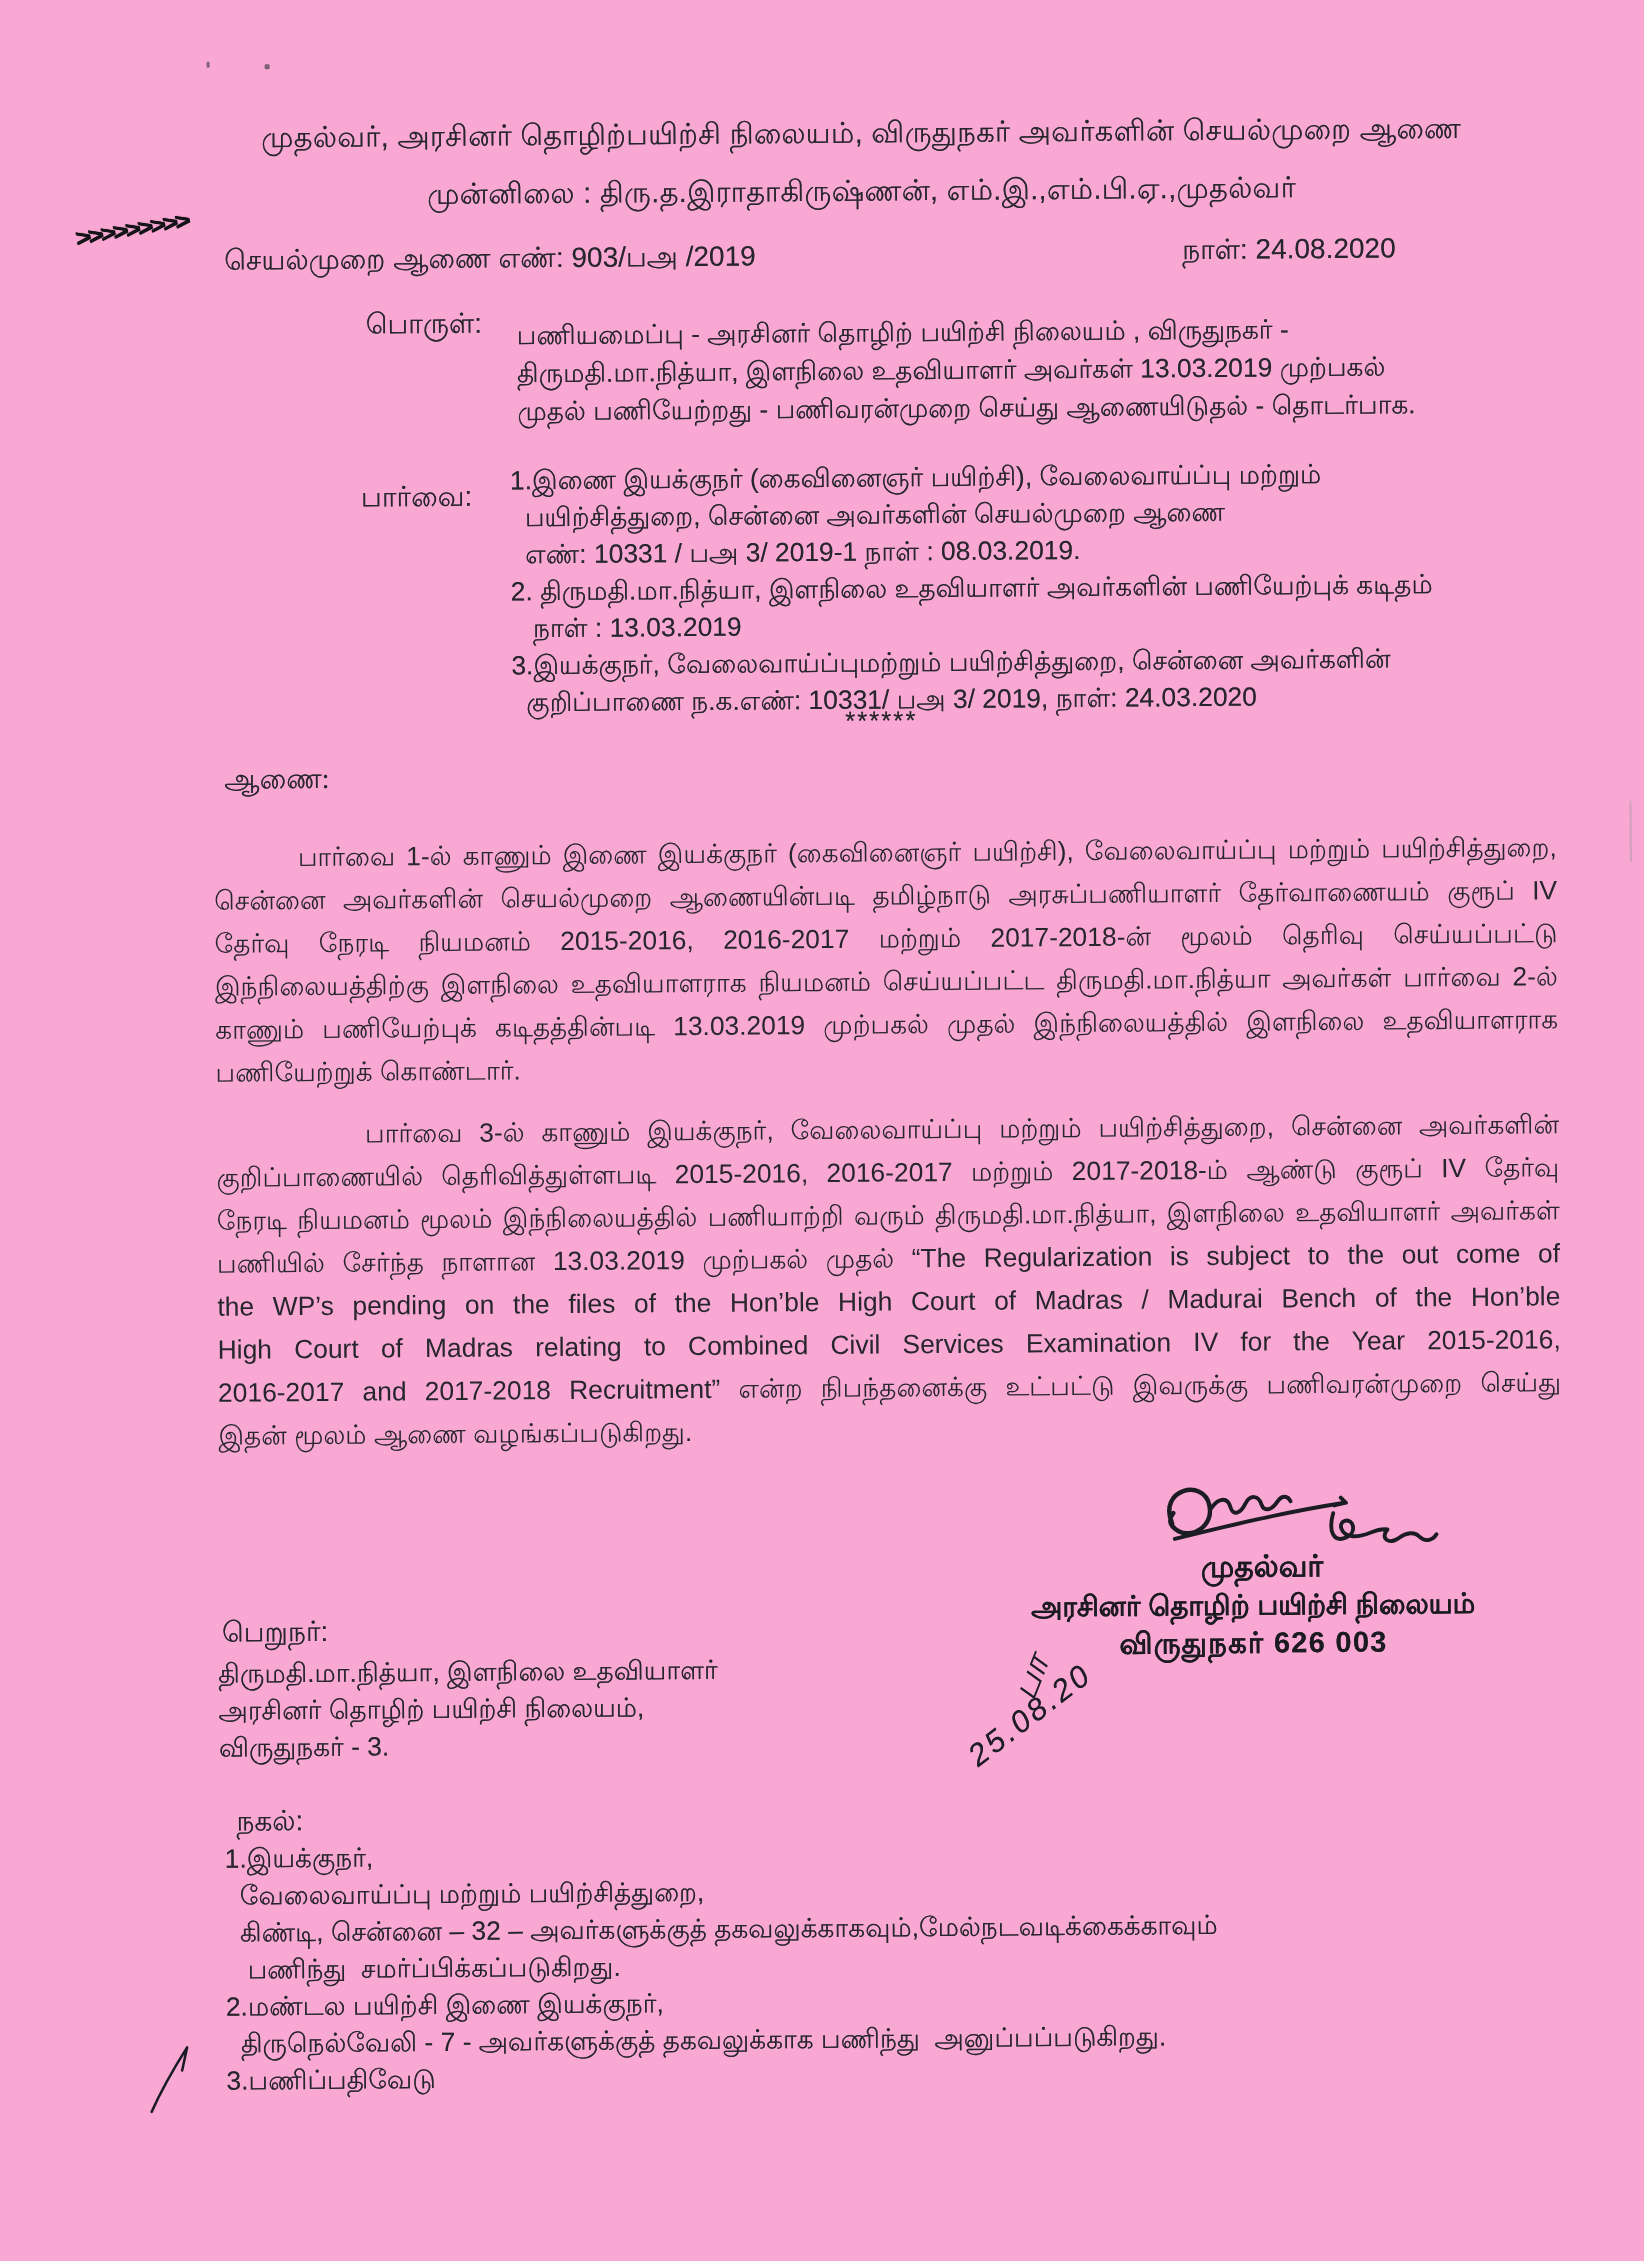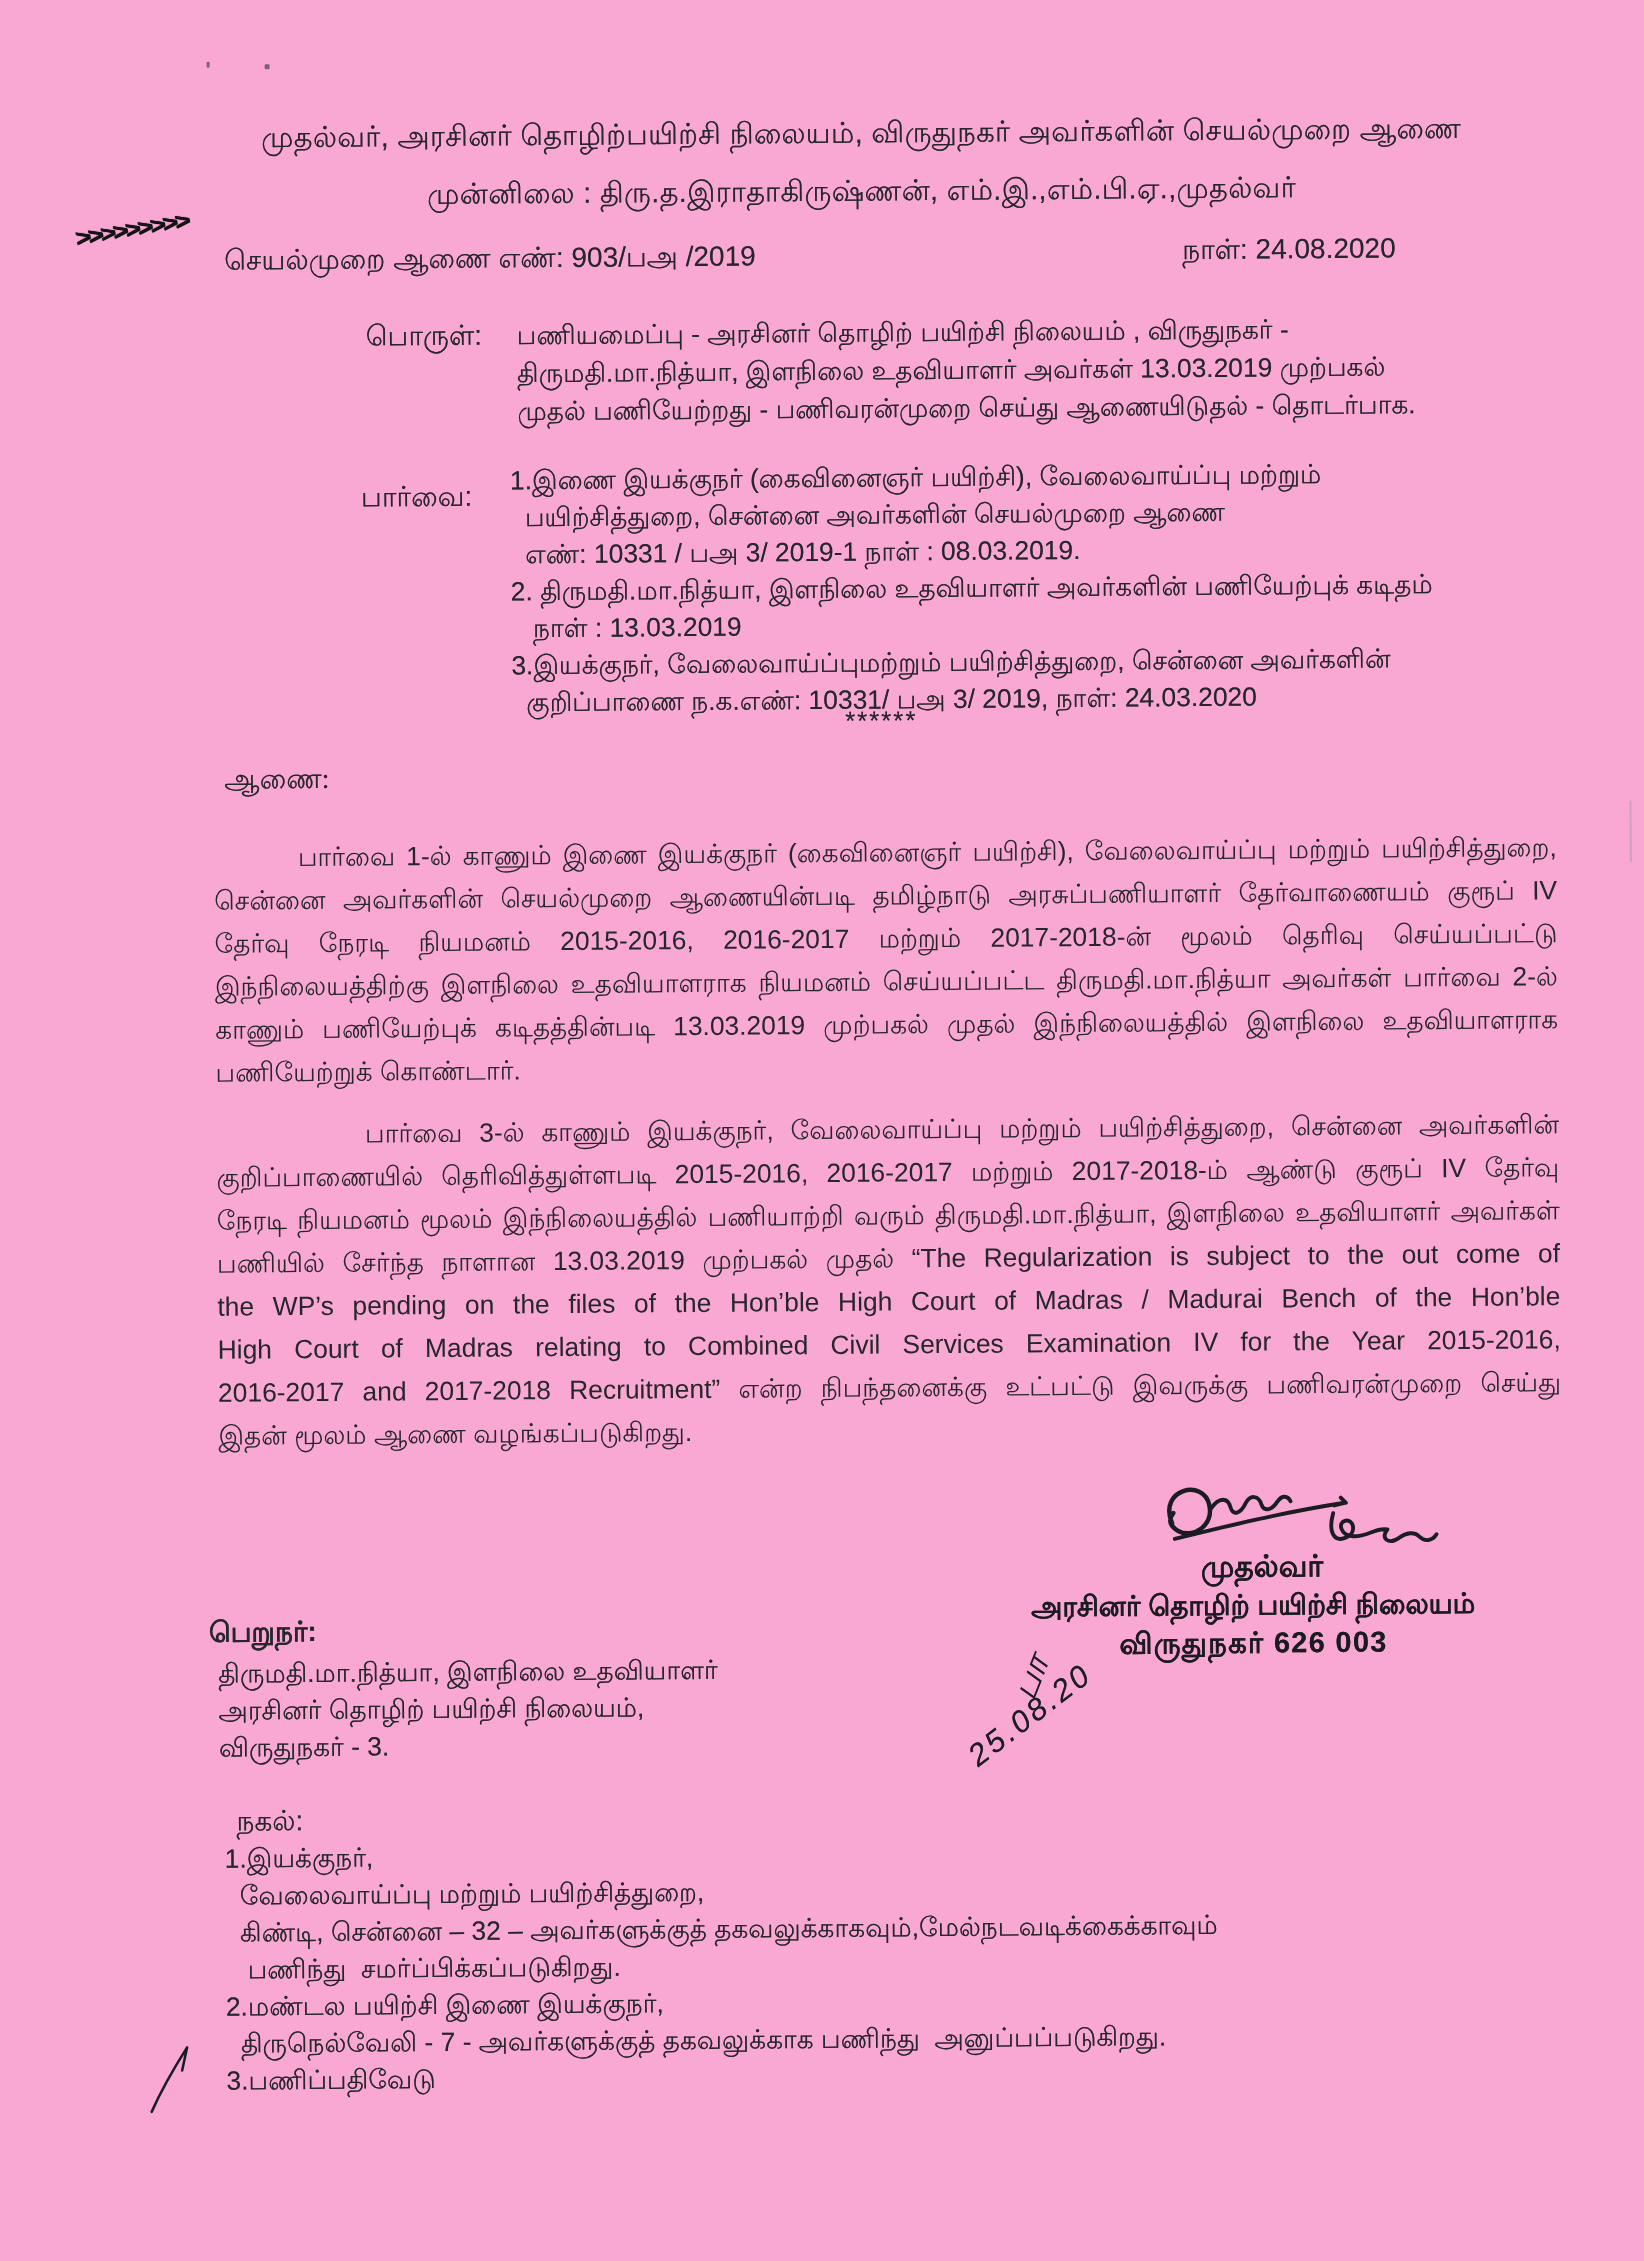--- a/index.html
+++ b/index.html
@@ -74,21 +74,21 @@
     <div class="edge-line" style="left:1632px;top:807px;width:1.9px;height:61px;"></div>
 
     <div class="abs t hdr" style="left:225px;top:117px;width:1288px;text-align:center;">முதல்வர், அரசினர்  தொழிற்பயிற்சி நிலையம், விருதுநகர் அவர்களின் செயல்முறை ஆணை</div>
     <div class="abs t hdr" style="left:225px;top:175px;width:1288px;text-align:center;">முன்னிலை : திரு.த.இராதாகிருஷ்ணன், எம்.இ.,எம்.பி.ஏ.,முதல்வர்</div>
 
     <div class="abs t margin-mark" style="left:82px;top:209px;">&gt;&gt;&gt;&gt;&gt;&gt;&gt;&gt;&gt;</div>
 
     <div class="abs t lbl" style="left:231px;top:240px;">செயல்முறை ஆணை எண்: 903/பஅ /2019</div>
     <div class="abs t lbl" style="left:1189px;top:237px;">நாள்:  24.08.2020</div>
 
-    <div class="abs t lbl" style="left:372px;top:317px;">பொருள்:</div>
+    <div class="abs t lbl" style="left:372px;top:305px;">பொருள்:</div>
     <div class="abs t body-lines subject-lines" style="left:523px;top:314px;width:837px;">
         <div class="line">பணியமைப்பு - அரசினர் தொழிற் பயிற்சி நிலையம் , விருதுநகர் -</div>
         <div class="line">திருமதி.மா.நித்யா, இளநிலை உதவியாளர் அவர்கள் 13.03.2019 முற்பகல்</div>
         <div class="line">முதல் பணியேற்றது - பணிவரன்முறை செய்து ஆணையிடுதல் - தொடர்பாக.</div>
       </div>
 
     <div class="abs t lbl" style="left:366px;top:478px;text-align:right;">பார்வை:</div>
     <div class="abs t body-lines ref-lines" style="left:515px;top:460px;width:934px;">
         <div class="line">1.இணை இயக்குநர் (கைவினைஞர் பயிற்சி), வேலைவாய்ப்பு மற்றும்</div>
         <div class="line">&nbsp;&nbsp;பயிற்சித்துறை, சென்னை அவர்களின் செயல்முறை ஆணை</div>
@@ -130,21 +130,21 @@
       <path d="M312,62 c-8,28 0,46 20,38 c17,-7 12,-30 -2,-26 c-11,3 -7,22 12,24 c22,2 36,-14 54,-10 c-12,14 2,24 18,13 c11,-8 24,-10 32,-1 c8,8 20,6 26,-4" stroke-width="6"></path>
     </svg>
 
     <div class="abs t stamp" style="left:1136px;top:1553px;width:245px;font-size:30px;">முதல்வர்</div>
     <div class="abs t stamp" style="left:1024px;top:1593px;width:451px;font-size:28px;">அரசினர் தொழிற் பயிற்சி நிலையம்</div>
     <div class="abs t stamp" style="left:1069px;top:1630px;width:361px;font-size:29px;letter-spacing:1.3px;">விருதுநகர்  626 003</div>
 
     <div class="abs t hand" style="left:1006px;top:1657px;font-size:35px;transform:rotate(-68deg);">பா</div>
     <div class="abs t hand" style="left:978px;top:1739px;font-size:31px;letter-spacing:3.2px;transform:rotate(-37deg);transform-origin:left bottom;">25.08.20</div>
 
-    <div class="abs t lbl" style="left:205px;top:1612px;font-weight:bold;">பெறுநர்:</div>
+    <div class="abs t lbl" style="left:218px;top:1612px;">பெறுநர்:</div>
     <div class="abs t body-lines rcpt-lines" style="left:214px;top:1651px;width:773px;">
         <div class="line">திருமதி.மா.நித்யா, இளநிலை உதவியாளர்</div>
         <div class="line">அரசினர் தொழிற் பயிற்சி நிலையம்,</div>
         <div class="line">விருதுநகர் - 3.</div>
       </div>
 
     <div class="abs t lbl" style="left:207px;top:1801px;margin-left:24px;">நகல்:</div>
     <div class="abs t body-lines copy-lines" style="left:219px;top:1836px;width:1192px;">
         <div class="line">1.இயக்குநர்,</div>
         <div class="line">&nbsp;&nbsp;வேலைவாய்ப்பு மற்றும் பயிற்சித்துறை,</div>

